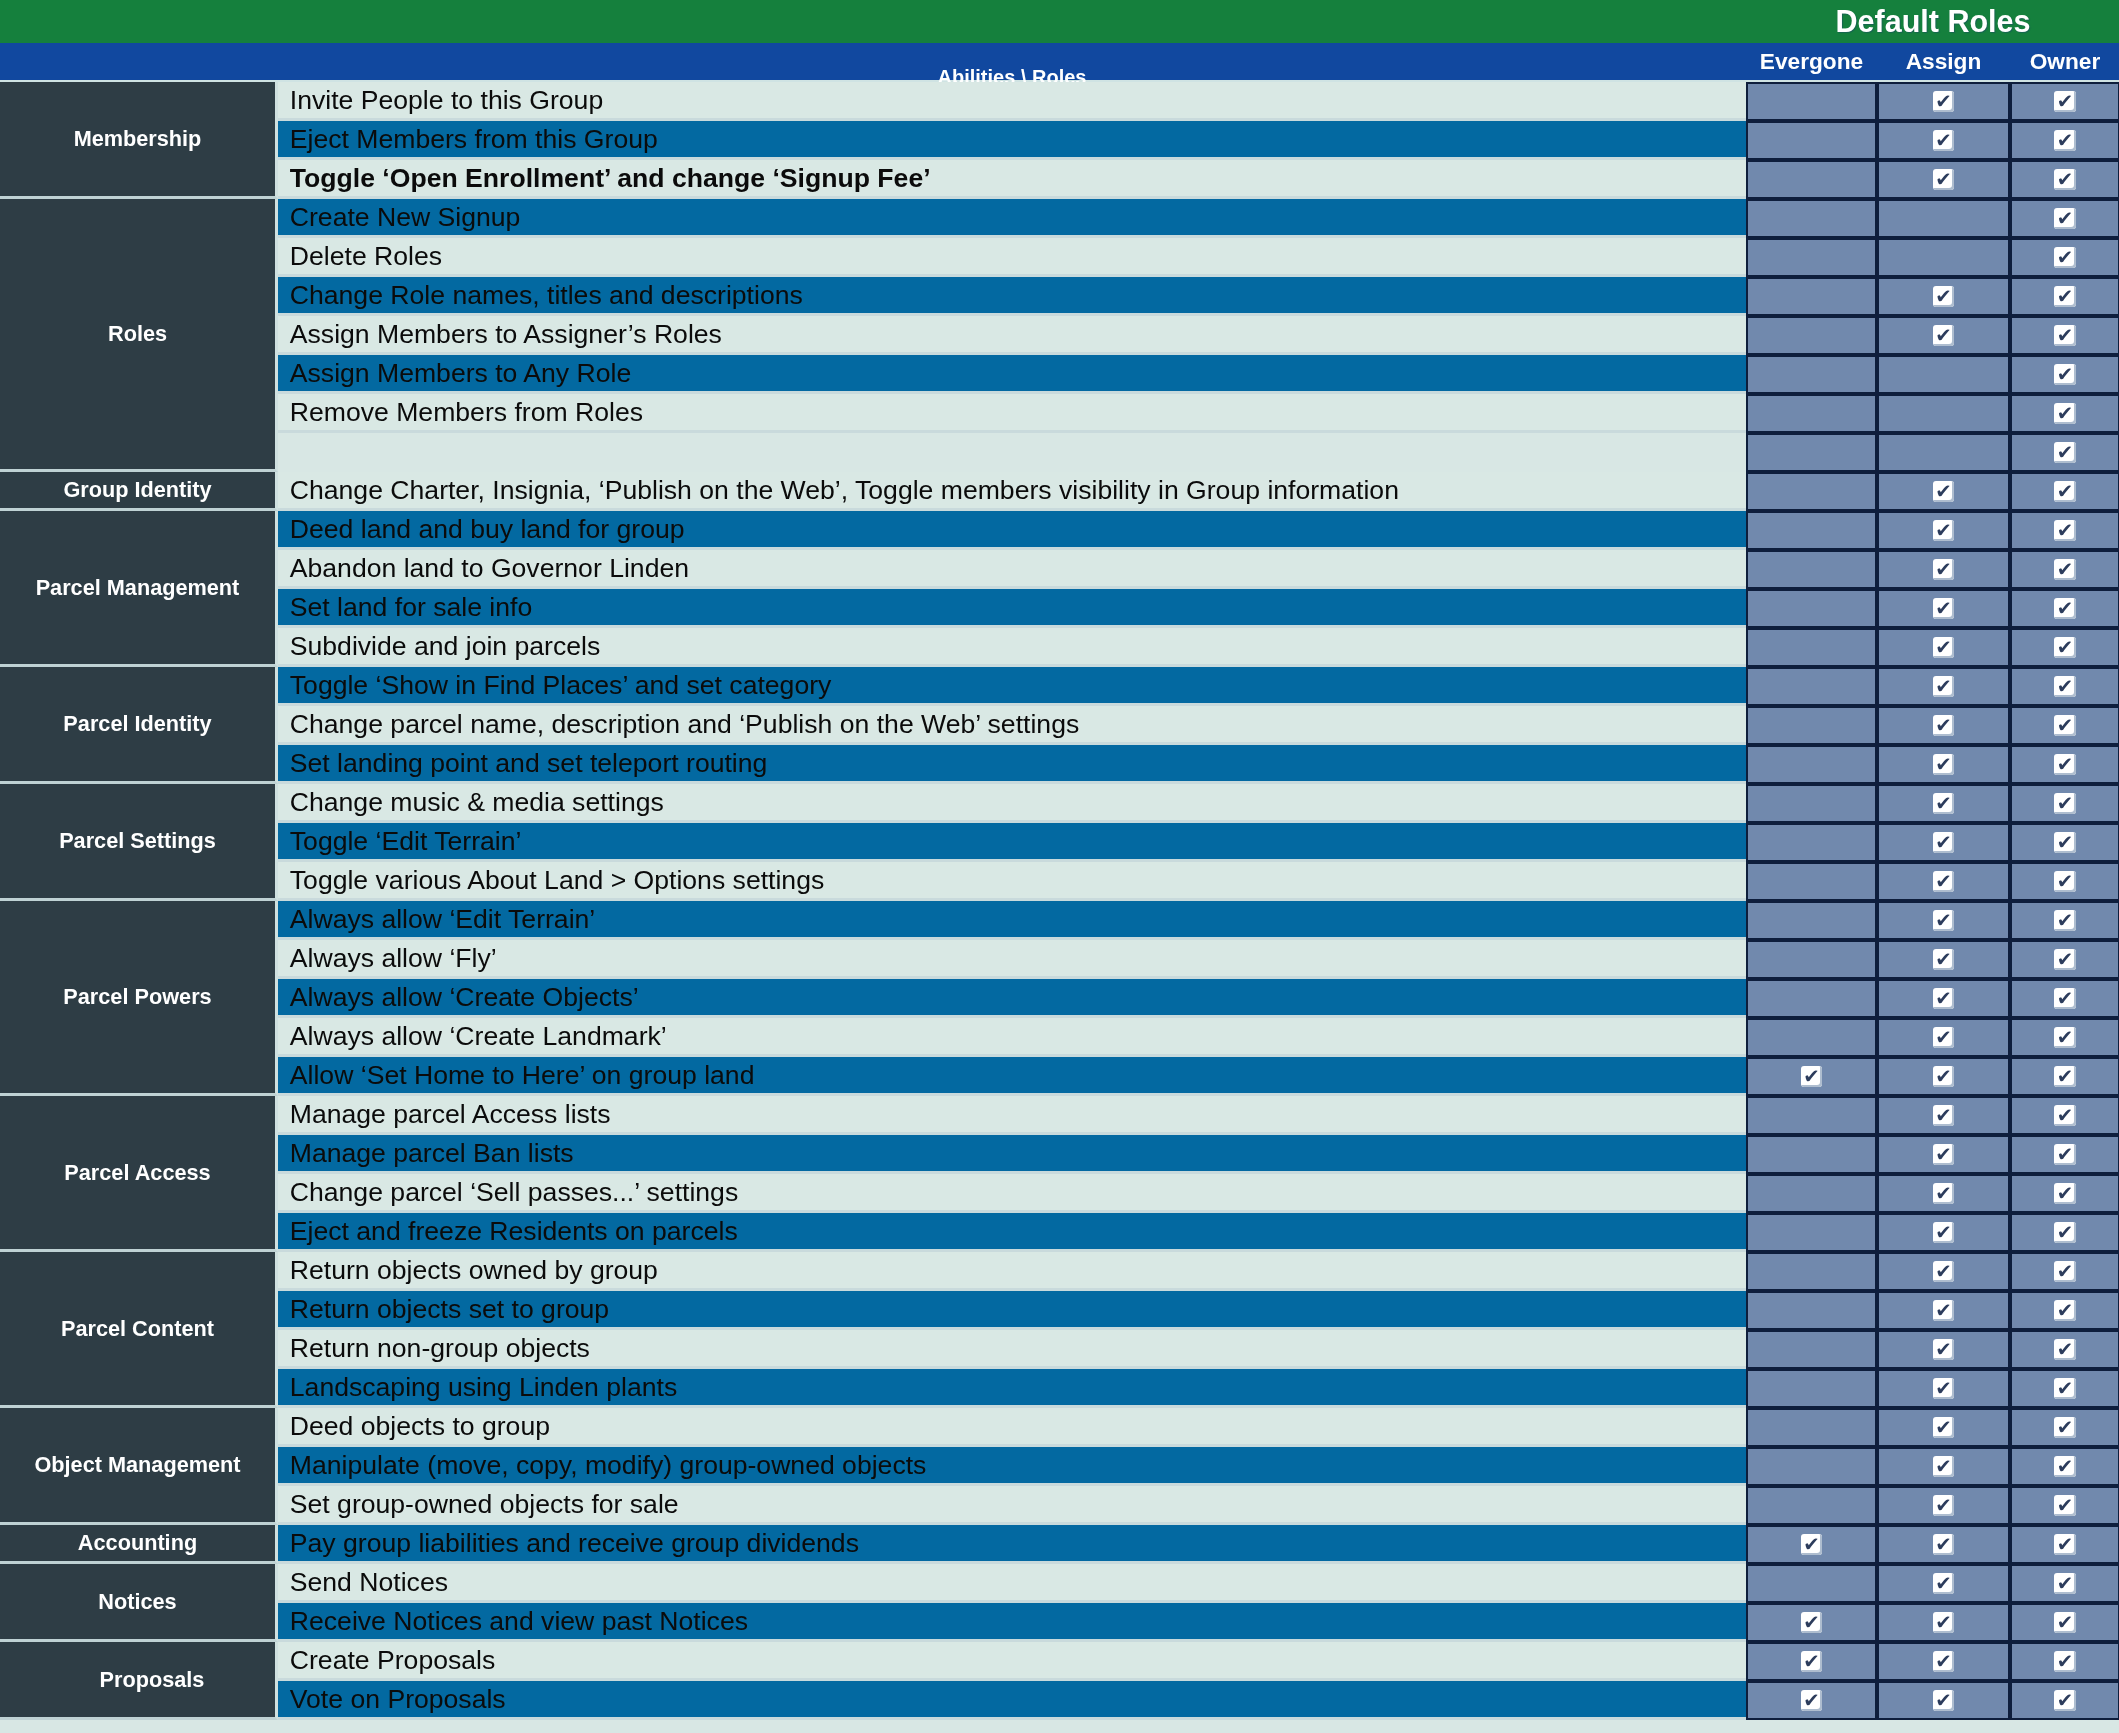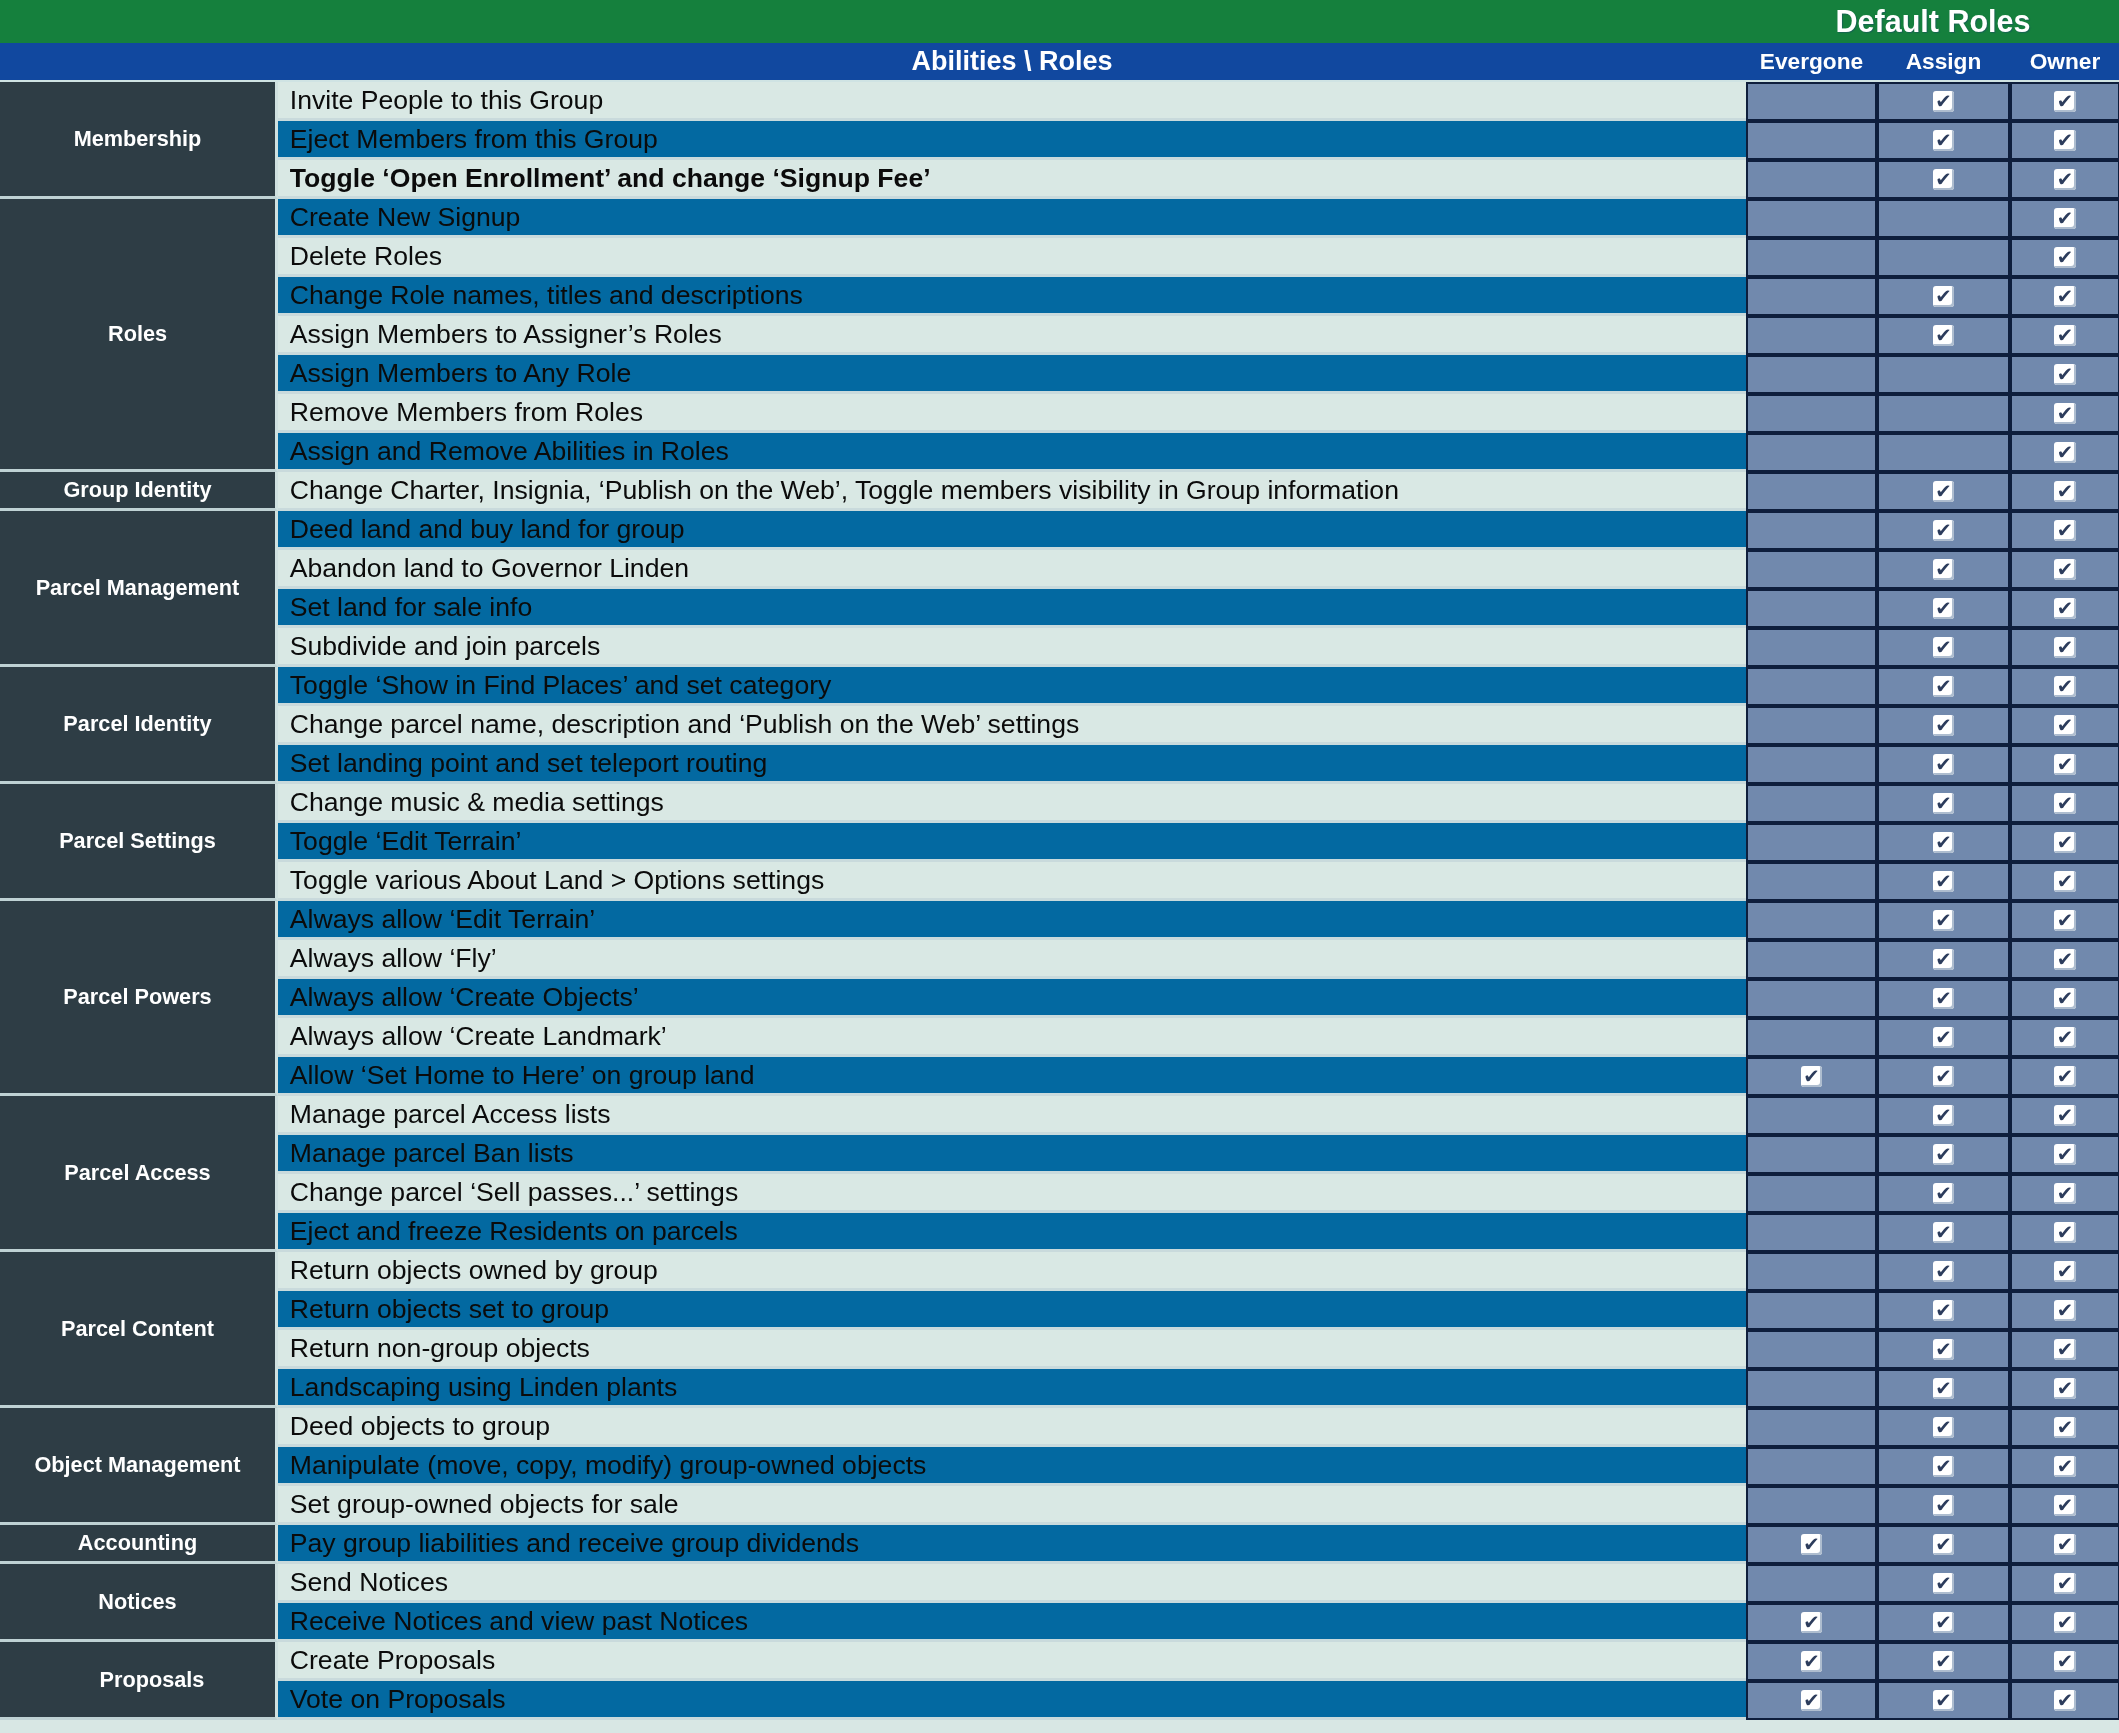--- a/index.html
+++ b/index.html
@@ -8,21 +8,21 @@
   
   #banner{height:43px;background:#15803d;}
   #banner .spacer{grid-column:1 / span 2;}
   #banner .dr{grid-column:3 / span 3;display:flex;align-items:center;justify-content:center;
     color:#ffffff;font-weight:bold;font-size:30.5px;height:43px;
     text-shadow:1px 1px 1px rgba(30,50,120,.35);}
   
   #headbar{height:37px;background:#11489f;border-bottom:2px solid #cfe3e3;}
   #headbar div{display:flex;align-items:center;justify-content:center;color:#ffffff;
     font-weight:bold;height:37px;}
-  #headbar .title{font-size:27px;}
+  #headbar .title{font-size:20px;margin-top:16px;}
   #headbar .col{font-size:22.7px;}
   
   #tbl{grid-auto-rows:39px;}
   .cat{grid-column:1;background:#2e3d45;color:#ffffff;font-weight:bold;font-size:21.7px;
     display:flex;align-items:center;justify-content:center;text-align:center;
     border-bottom:3px solid #bfd2d4;border-right:3px solid #cfe0df;box-sizing:border-box;}
   .ability{grid-column:2;display:flex;align-items:center;padding-left:11.8px;
     font-size:26.6px;color:#0b0b0b;border-bottom:3px solid #c9dadc;box-sizing:border-box;
     white-space:nowrap;overflow:hidden;}
   .ability.alt{background:#0369a1;}
@@ -110,21 +110,20 @@
     <div class="cb c4" style="grid-row: 8;"></div>
     <div class="cb c5" style="grid-row: 8;">
       <div class="checkbox">✔</div>
     </div>
     <div class="ability base" style="grid-row: 9;">Remove Members from Roles</div>
     <div class="cb c3" style="grid-row: 9;"></div>
     <div class="cb c4" style="grid-row: 9;"></div>
     <div class="cb c5" style="grid-row: 9;">
       <div class="checkbox">✔</div>
     </div>
-    <div class="ability alt" style="grid-row: 10;">Assign and Remove Abilities in Roles</div>
     <div class="cb c3" style="grid-row: 10;"></div>
     <div class="cb c4" style="grid-row: 10;"></div>
     <div class="cb c5" style="grid-row: 10;">
       <div class="checkbox">✔</div>
     </div>
     <div class="cat" style="grid-row: 11 / span 1;">Group Identity</div>
     <div class="ability base" style="grid-row: 11;">Change Charter, Insignia, ‘Publish on the Web’, Toggle members visibility in Group information</div>
     <div class="cb c3" style="grid-row: 11;"></div>
     <div class="cb c4" style="grid-row: 11;">
       <div class="checkbox">✔</div>

